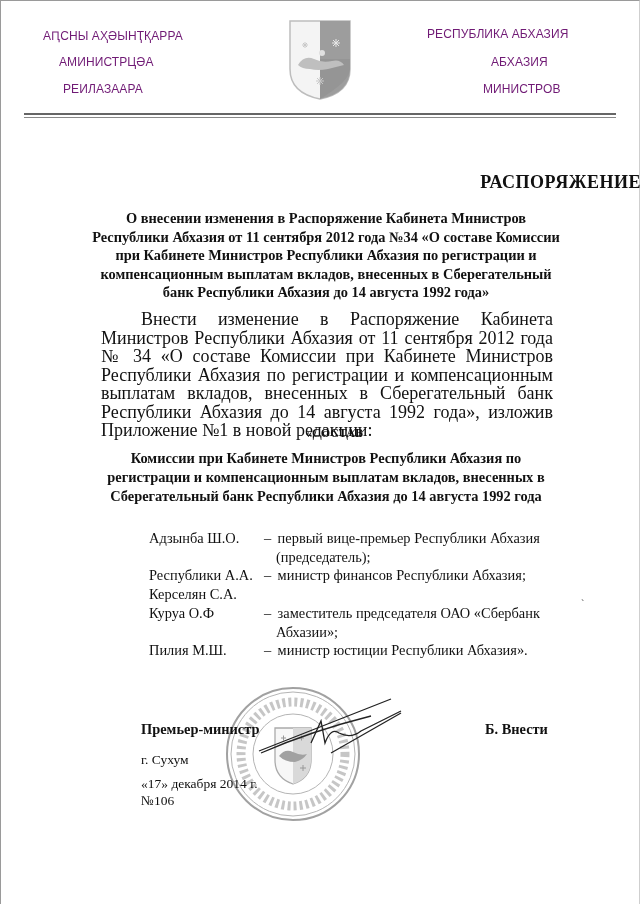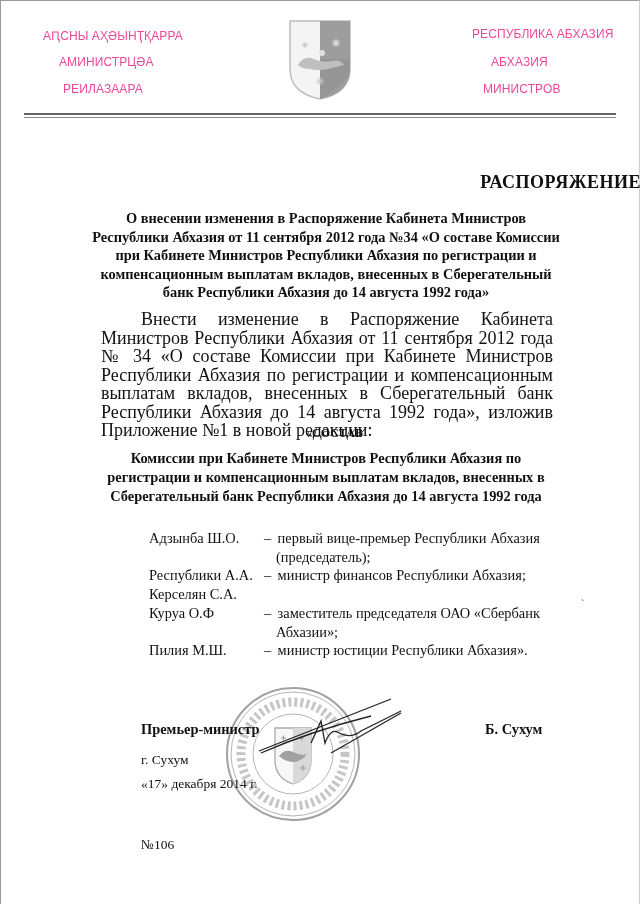--- a/index.html
+++ b/index.html
@@ -1,52 +1,52 @@
 <!DOCTYPE html>
 <html><head>
 <meta charset="utf-8">
 <style>
   html, body { margin:0; padding:0; background:#ffffff; }
   body { width:640px; height:905px; position:relative; overflow:hidden; font-family:"Liberation Serif", serif; color:#111; }
   .page { position:absolute; left:0; top:0; width:638px; height:903px; border-left:1px solid #9a9a9a; border-top:1px solid #9a9a9a; border-right:1px solid #cfcfcf; }
-  .hdr { position:absolute; font-family:"Liberation Sans", sans-serif; font-size:12px; color:#ec4899; white-space:nowrap; letter-spacing:0.1px; }
+  .hdr { position:absolute; font-family:"Liberation Sans", sans-serif; font-size:12px; color:#701a75; white-space:nowrap; letter-spacing:0.1px; }
   .rule1 { position:absolute; left:23px; top:112px; width:592px; height:2px; background:#666; }
   .rule2 { position:absolute; left:23px; top:116px; width:592px; height:1px; background:#888; }
   .emblem { position:absolute; left:287px; top:18px; width:64px; height:82px; }
   .title { position:absolute; left:0; width:640px; top:171px; text-align:right; font-weight:bold; font-size:18px; letter-spacing:0.5px; }
   .subject { position:absolute; left:90px; width:470px; top:208px; text-align:center; font-weight:bold; font-size:14.4px; line-height:18.5px; }
   .body { position:absolute; left:100px; width:452px; top:309px; font-size:18px; line-height:18.5px; text-align:justify; }
   .body .indent { display:inline-block; width:40px; }
   .sostav { position:absolute; left:305px; top:425px; font-weight:bold; font-size:12px; }
   .commission { position:absolute; left:90px; width:470px; top:448px; text-align:center; font-weight:bold; font-size:14.4px; line-height:19px; }
   .members { position:absolute; left:148px; top:528px; font-size:14.4px; line-height:18.7px; }
   .mrow { display:flex; }
   .mname { width:115px; white-space:nowrap; }
   .mrole { width:300px; }
   .mrole .dash { display:inline-block; width:10px; }
   .mrole .cont { padding-left:12px; display:block; }
   .sign-title { position:absolute; left:140px; top:720px; font-weight:bold; font-size:14.4px; }
   .sign-name { position:absolute; left:484px; top:720px; font-weight:bold; font-size:14.4px; }
   .place { position:absolute; left:140px; top:751px; font-size:13.5px; }
   .date { position:absolute; left:140px; top:775px; font-size:13.5px; }
-  .num { position:absolute; left:140px; top:836px; font-size:13.5px; }
+  .num { position:absolute; left:140px; top:792px; font-size:13.5px; }
   .stamp { position:absolute; left:222px; top:683px; width:140px; height:140px; opacity:0.55; }
   .signature { position:absolute; left:250px; top:690px; width:160px; height:80px; }
   .tick { position:absolute; left:580px; top:597px; font-size:10px; color:#444; }
 </style>
 </head>
 <body>
 
 <div class="page">
 
   <div class="hdr" style="left:42px; top:26px;">АԤСНЫ АҲӘЫНҬҚАРРА</div>
   <div class="hdr" style="left:58px; top:54px;">АМИНИСТРЦӘА</div>
   <div class="hdr" style="left:62px; top:81px;">РЕИЛАЗААРА</div>
 
-  <div class="hdr" style="left:471px; top:26px;">РЕСПУБЛИКА АБХАЗИЯ</div>
+  <div class="hdr" style="left:426px; top:26px;">РЕСПУБЛИКА АБХАЗИЯ</div>
   <div class="hdr" style="left:490px; top:54px;">АБХАЗИЯ</div>
   <div class="hdr" style="left:482px; top:81px;">МИНИСТРОВ</div>
 
   <svg class="emblem" viewBox="0 0 64 82">
     <path d="M2 2 H62 V50 Q62 74 32 80 Q2 74 2 50 Z" fill="#f4f4f4" stroke="#bdbdbd" stroke-width="1.5"></path>
     <path d="M32 2 H62 V50 Q62 74 32 80 Z" fill="#9d9d9d"></path>
     <path d="M32 40 H62 V50 Q62 62 32 80 Z" fill="#8a8a8a" opacity="0.4"></path>
     <g stroke="#c8c8c8" stroke-width="1">
         <path d="M14 26 l6 0 M17 23 l0 6 M15 24 l4 4 M19 24 l-4 4"></path>
       </g>
@@ -106,21 +106,21 @@
     <path d="M70 44 H88 V76 Q88 94 70 100 Z" fill="#bbb"></path>
     <path d="M56 72 Q62 64 70 68 Q78 72 84 70 Q80 76 72 78 Q62 78 56 72 Z" fill="#555"></path>
     <g stroke="#444" stroke-width="1">
         <path d="M77 84 l6 0 M80 81 l0 6"></path>
         <path d="M58 54 l5 0 M60.5 51.5 l0 5"></path>
         <path d="M76 54 l5 0 M78.5 51.5 l0 5"></path>
       </g>
   </svg>
 
   <div class="sign-title">Премьер-министр</div>
-  <div class="sign-name">Б. Сухум</div>
+  <div class="sign-name">Б. Внести</div>
 
   <svg class="signature" viewBox="0 0 160 80">
     <path d="M8 60 L140 8 M10 62 Q60 40 120 25" fill="none" stroke="#222" stroke-width="1.3"></path>
     <path d="M60 52 L70 30 L74 52 Q80 36 88 42 Q100 48 110 40 Q130 30 150 20" fill="none" stroke="#222" stroke-width="1.3"></path>
     <path d="M80 62 L150 22" fill="none" stroke="#222" stroke-width="1.2"></path>
   </svg>
 
   <div class="place">г. Сухум</div>
   <div class="date">«17» декабря 2014 г.</div>
   <div class="num">№106</div>

